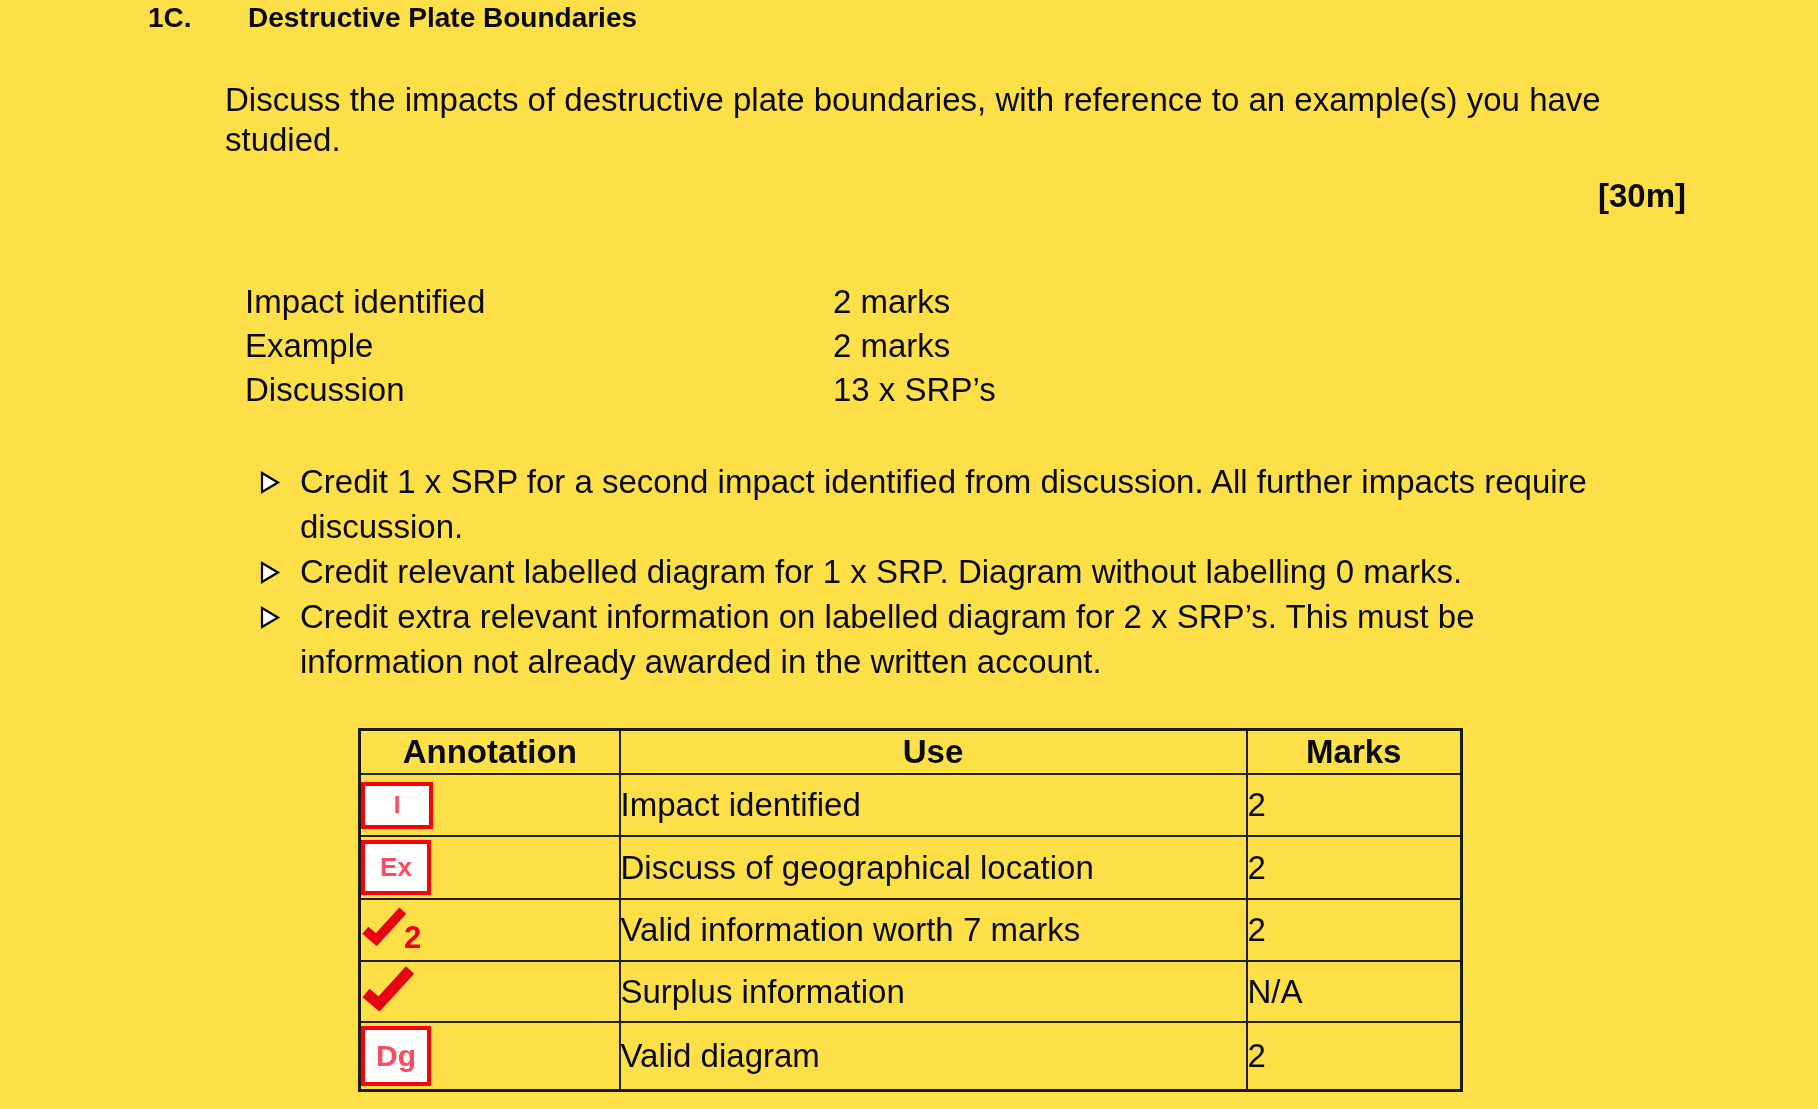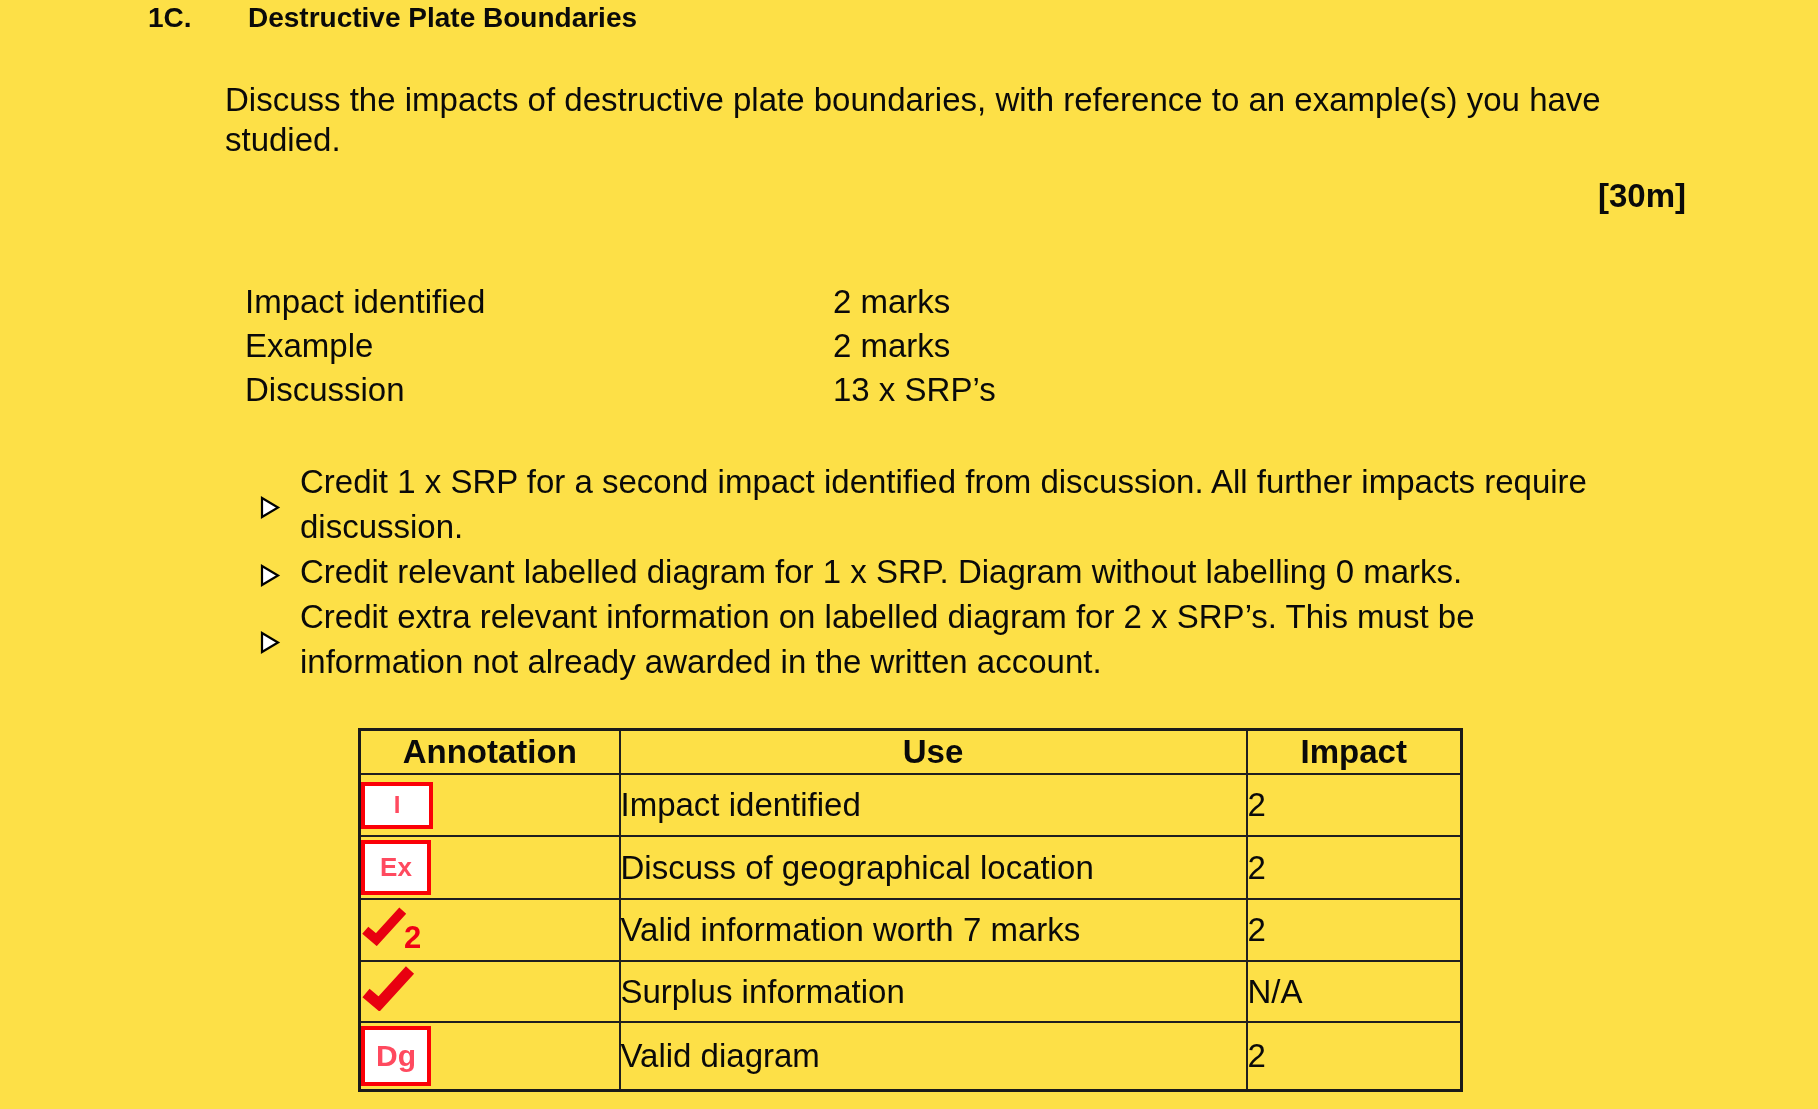--- a/index.html
+++ b/index.html
@@ -23,21 +23,21 @@
   
   .marks-tag{left:1555px;top:176px;font-size:33px;font-weight:bold;line-height:40px;margin-left:43px;}
 
   
   .breakdown{left:245px;top:280px;font-size:33px;line-height:44px;}
   .bd-row{display:flex;}
   .bd-label{width:588px;}
 
   
   .bullets{left:258px;top:459px;}
-  .bullet{display:flex;align-items:center;}
+  .bullet{display:flex;align-items:flex-start;}
   .bullet-marker{width:24px;margin-right:18px;padding-top:11px;flex:none;}
   .bullet-text{width:1340px;font-size:33px;line-height:45px;}
 
   
   table.ann{
     position:absolute;left:358px;top:728px;
     width:1102px;border-collapse:collapse;table-layout:fixed;
     border:3px solid #1a1a1a;
     font-size:33px;
   }
@@ -124,21 +124,21 @@
   <table class="ann">
     <colgroup>
       <col class="col-annotation">
         <col class="col-use">
         <col class="col-marks">
     </colgroup>
     <thead>
       <tr>
         <th>Annotation</th>
         <th>Use</th>
-        <th>Impact</th>
+        <th>Marks</th>
       </tr>
     </thead>
     <tbody>
       <tr style="height:62px;">
         <td>
           <span class="stamp-box sz-i">
               <span>I</span>
             </span>
         </td>
         <td>Impact identified</td>

